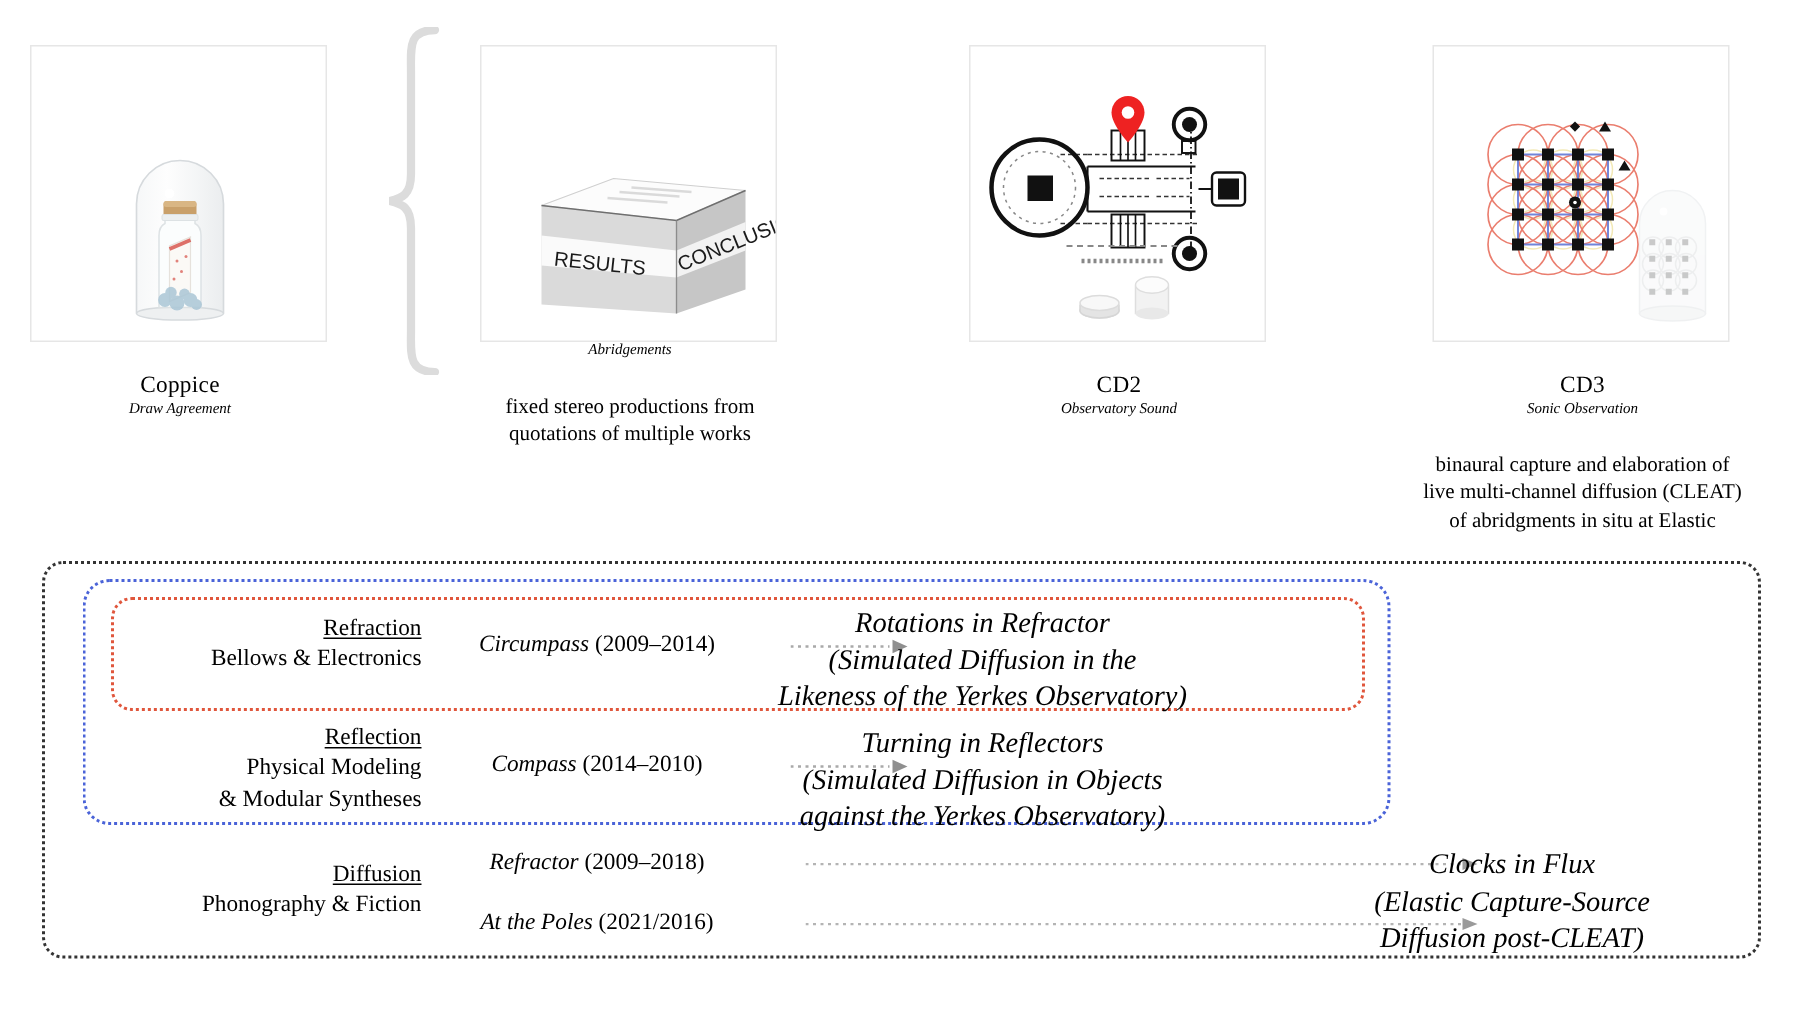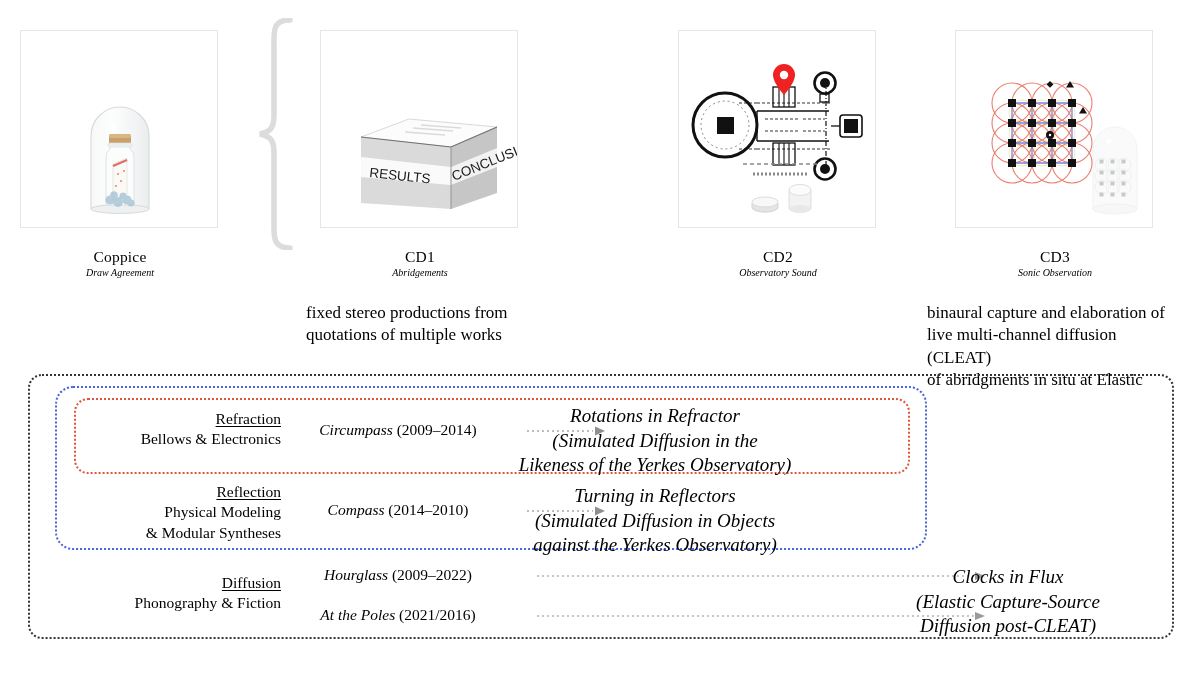--- a/index.html
+++ b/index.html
@@ -44,22 +44,22 @@
     line-height: 1.28;
     letter-spacing: .2px;
   }
   .panel-subtitle {
     text-align: center;
     font-size: 10px;
     font-style: italic;
     line-height: 1.28;
   }
   .panel-caption {
-    text-align: left;
-    font-size: 17px;
+    text-align: center;
+    font-size: 14px;
     line-height: 1.33;
     margin-top: 22px;
     width: 228px;
     margin-left: -14px;
   }
 
   .brace {
     position: absolute;
     left: 252px;
     top: 18px;
@@ -186,27 +186,26 @@
 
         <g opacity=".3" stroke="#8d8d8d" stroke-width="1.6">
           <path d="M84 101 L124 104"></path>
             <path d="M92 97 L132 100"></path>
             <path d="M100 94 L140 97"></path>
         </g>
         <path d="M40 106 L130 116 L176 96" fill="none" stroke="#6f6f6f" stroke-width="1.1"></path>
         <path d="M130 116 L130 178" stroke="#8c8c8c" stroke-width=".9"></path>
       </svg>
     </div>
-    <div class="panel-title">CD1</div>
     <div class="panel-subtitle">Abridgements</div>
     <div class="panel-caption" style="white-space:pre-line">fixed stereo productions from
 quotations of multiple works</div>
   </div>
 
-  <div class="panel" style="left:678px">
+  <div class="panel" style="left:646px">
     <div class="panel-frame">
       <svg width="198" height="198" viewBox="0 0 198 198">
 
         <circle cx="46" cy="94" r="32" fill="none" stroke="#111" stroke-width="3"></circle>
         <rect x="38" y="86" width="17" height="17" fill="#111"></rect>
         <g stroke="#555" stroke-width="1" stroke-dasharray="2 3" opacity=".7">
           <circle cx="46" cy="94" r="24" fill="none"></circle>
         </g>
 
         <g stroke="#111" stroke-width="1.4" fill="none">
@@ -428,22 +427,22 @@
 </svg>
 <div class="outcome" style="left: 485px; top: 484px; white-space: pre-line;">Turning in Reflectors
 (Simulated Diffusion in Objects
 against the Yerkes Observatory)</div>
 
 <div class="row-label" style="left:-19px; top:573px">
   <div class="head">Diffusion</div>
   <div style="white-space:pre-line">Phonography &amp; Fiction</div>
 </div>
 <div class="work" style="left:268px; top:565px">
-  <i>Hourglass</i>
-  <span>(2009–2022)</span>
+  <i>Refractor</i>
+  <span>(2009–2018)</span>
 </div>
 <div class="work" style="left:268px; top:605px">
   <i>At the Poles</i>
   <span>(2021/2016)</span>
 </div>
 <svg class="arrow" style="left:537px; top:571px; width:452px" width="452" height="10" viewBox="0 0 452 10">
   <path d="M0 5 H437" stroke="#b4b4b4" stroke-width="1.5" stroke-dasharray="2 3"></path>
   <path d="M438 1 L448 5 L438 9 Z" fill="#9a9a9a"></path>
 </svg>
 <svg class="arrow" style="left:537px; top:611px; width:452px" width="452" height="10" viewBox="0 0 452 10">

